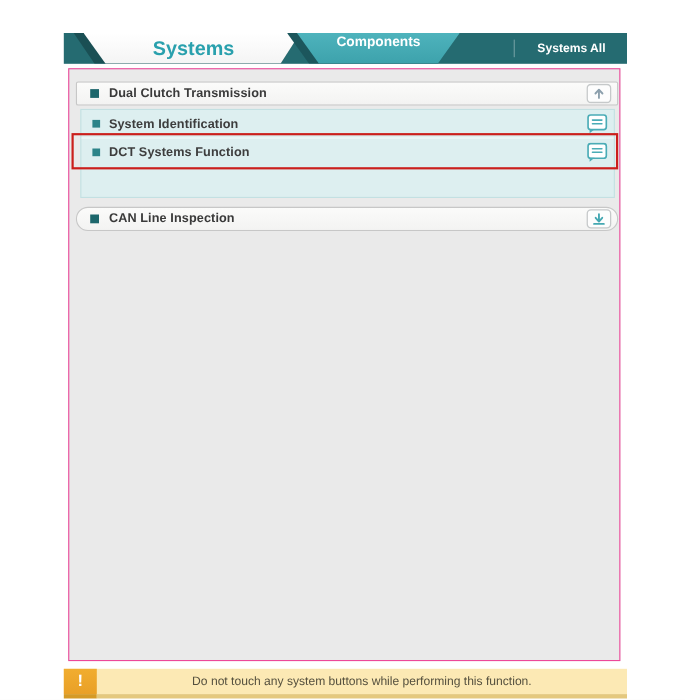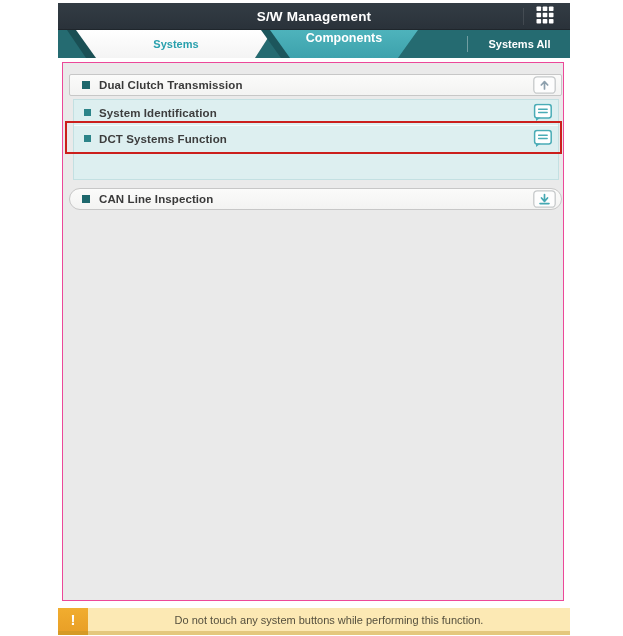--- a/index.html
+++ b/index.html
@@ -39,21 +39,21 @@
   }
   .tab-systems {
     position:absolute; left:0; top:0; width:512px; height:28px;
     background:linear-gradient(#ffffff,#f4f4f4);
     clip-path:polygon(18px 0, 215px 0, 197px 28px, 38px 28px);
     cursor:pointer;
   }
   .tab-systems .tab-label {
     position:absolute; left:38px; top:0; width:160px; height:28px;
     display:flex; align-items:center; justify-content:center;
-    color:#29a0ad; font-size:11px; font-weight:bold;
+    color:#29a0ad; font-size:18px; font-weight:bold;
   }
   .tab-shadow-components {
     position:absolute; left:0; top:0; width:512px; height:28px; background:#1c565c;
     clip-path:polygon(203px 0, 360px 0, 340px 28px, 223px 28px);
   }
   .tab-components {
     position:absolute; left:0; top:0; width:512px; height:28px;
     background:linear-gradient(#4eb3bc,#3da2ac);
     clip-path:polygon(212px 0, 360px 0, 340px 28px, 232px 28px);
     cursor:pointer;
@@ -130,41 +130,20 @@
   .warn-bottom { position:absolute; left:0; top:631px; width:512px; height:4px; display:flex; }
   .warn-bottom .wb-l { width:30px; background:#d59a26; }
   .warn-bottom .wb-r { flex:1; background:#e4c87e; }
 </style>
 </head>
 <body>
 
 <div class="stage">
   <div class="frame">
 
-    <div class="titlebar">
-      <div class="title">S/W Management</div>
-      <div class="btn-divider"></div>
-      <div class="grid-btn">
-        <span>
-          <svg width="20" height="20" viewBox="0 0 20 20">
-            <g fill="#ffffff">
-              <rect x="1.5" y="1.5" width="4.6" height="4.6" rx="0.8"></rect>
-                <rect x="7.7" y="1.5" width="4.6" height="4.6" rx="0.8"></rect>
-                <rect x="13.9" y="1.5" width="4.6" height="4.6" rx="0.8"></rect>
-              <rect x="1.5" y="7.7" width="4.6" height="4.6" rx="0.8"></rect>
-                <rect x="7.7" y="7.7" width="4.6" height="4.6" rx="0.8"></rect>
-                <rect x="13.9" y="7.7" width="4.6" height="4.6" rx="0.8"></rect>
-              <rect x="1.5" y="13.9" width="4.6" height="4.6" rx="0.8"></rect>
-                <rect x="7.7" y="13.9" width="4.6" height="4.6" rx="0.8"></rect>
-                <rect x="13.9" y="13.9" width="4.6" height="4.6" rx="0.8"></rect>
-            </g>
-          </svg>
-        </span>
-      </div>
-    </div>
 
     <div class="tabbar">
       <div class="tab-shadow-systems"></div>
       <div class="tab-systems">
         <span class="tab-label">Systems</span>
       </div>
       <div class="tab-shadow-components"></div>
       <div class="tab-components">
         <span class="tab-label">Components</span>
       </div>

